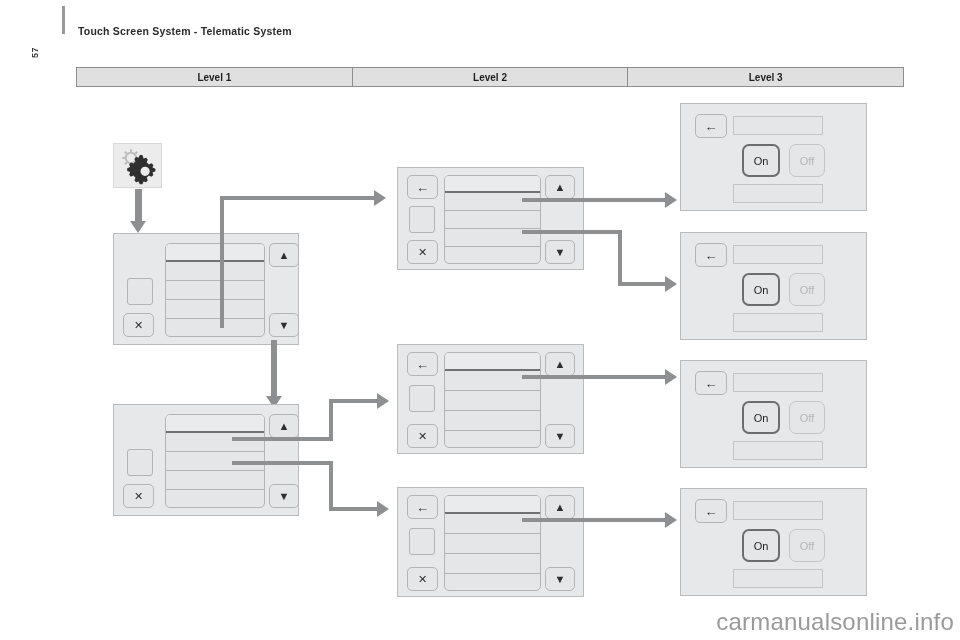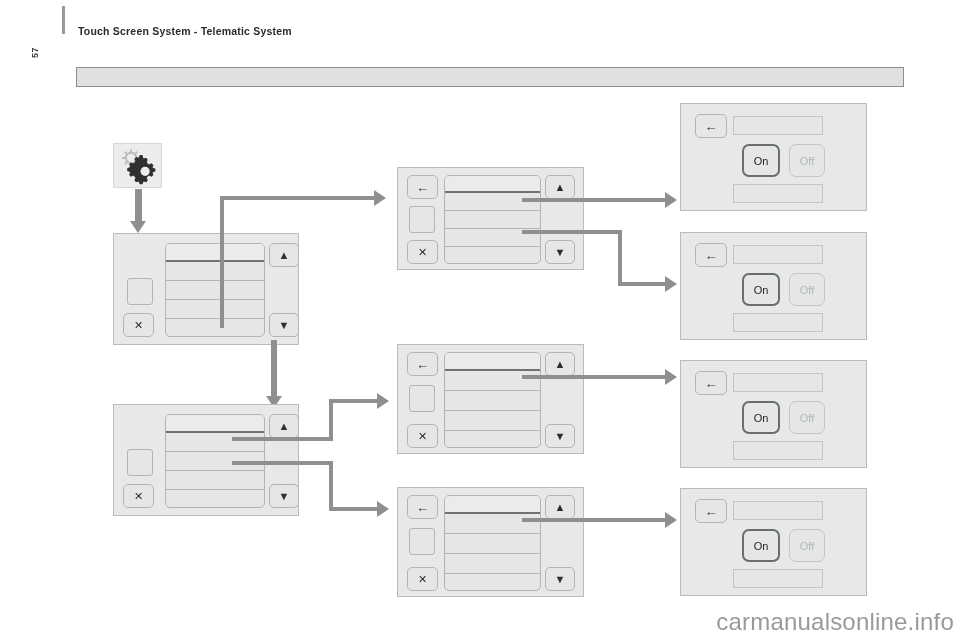--- a/index.html
+++ b/index.html
@@ -200,20 +200,23 @@
   }
 </style>
 </head>
 <body>
 
 <div id="page-rule"></div>
 <div id="page-number">57</div>
 <div id="doc-title">Touch Screen System - Telematic System</div>
 
 <div id="level-header">
+  <div class="level-cell">Level 1</div>
+  <div class="level-cell">Level 2</div>
+  <div class="level-cell">Level 3</div>
 </div>
 
 <div id="flow">
 
   <div id="source-tile">
     <span>
       <svg width="47" height="43" viewBox="0 0 47 43">
 
         <g fill="none" stroke="#bdbdbd" stroke-width="2">
           <circle cx="17" cy="14" r="5.2"></circle>

